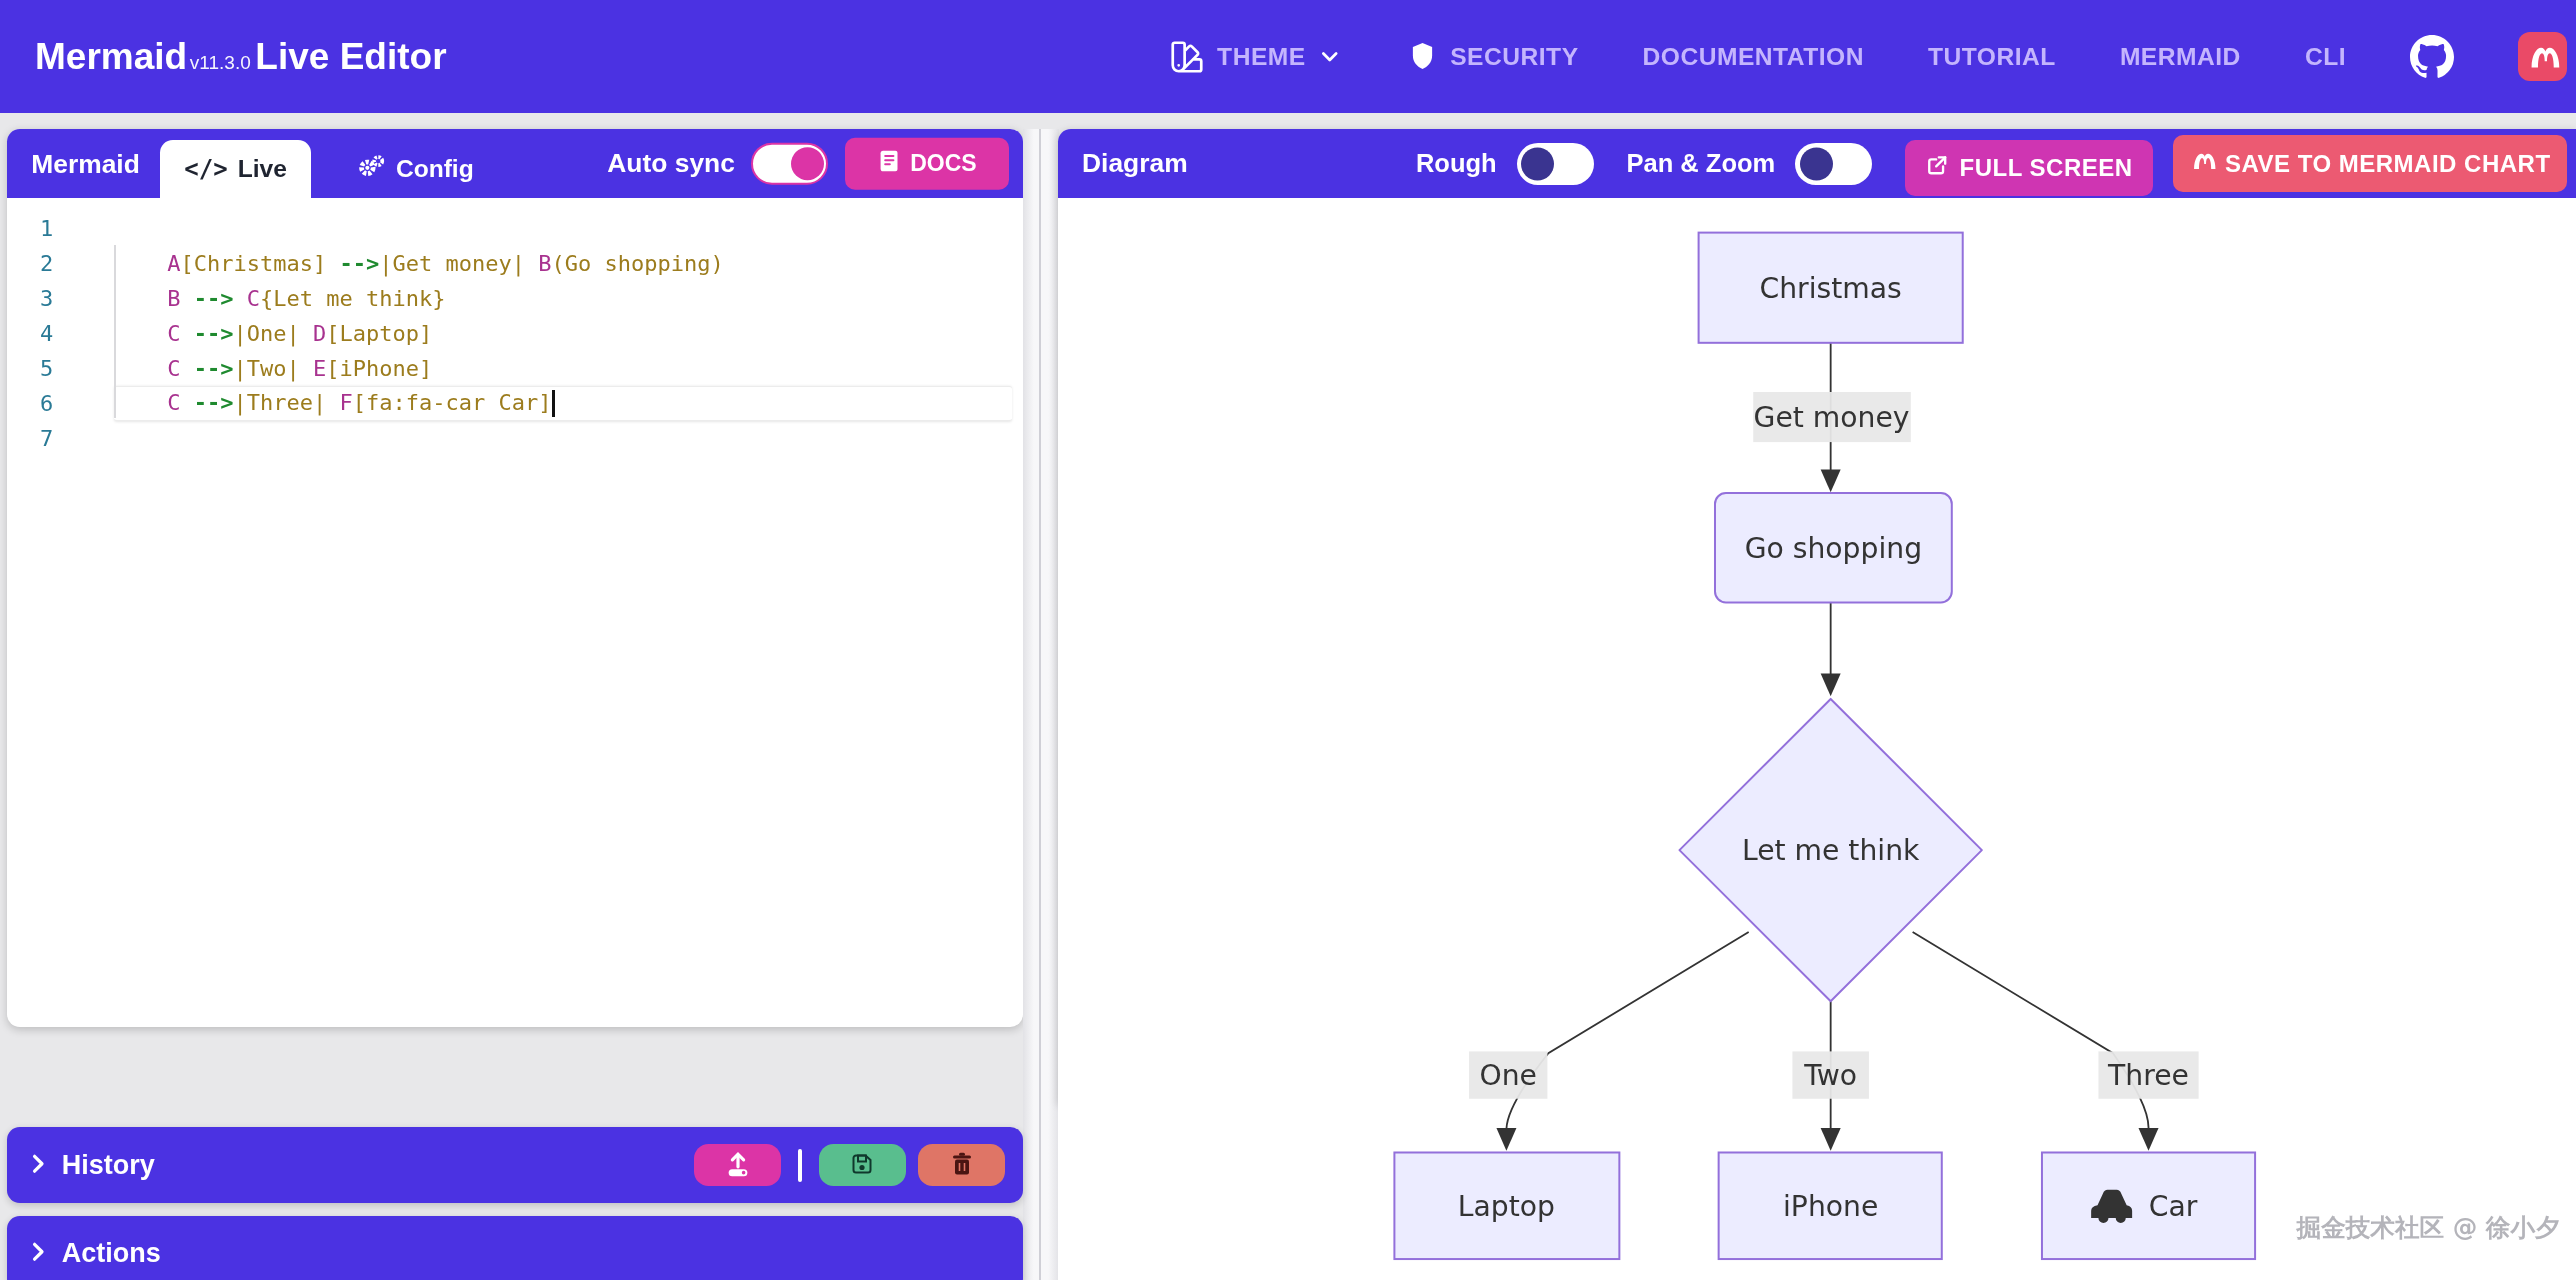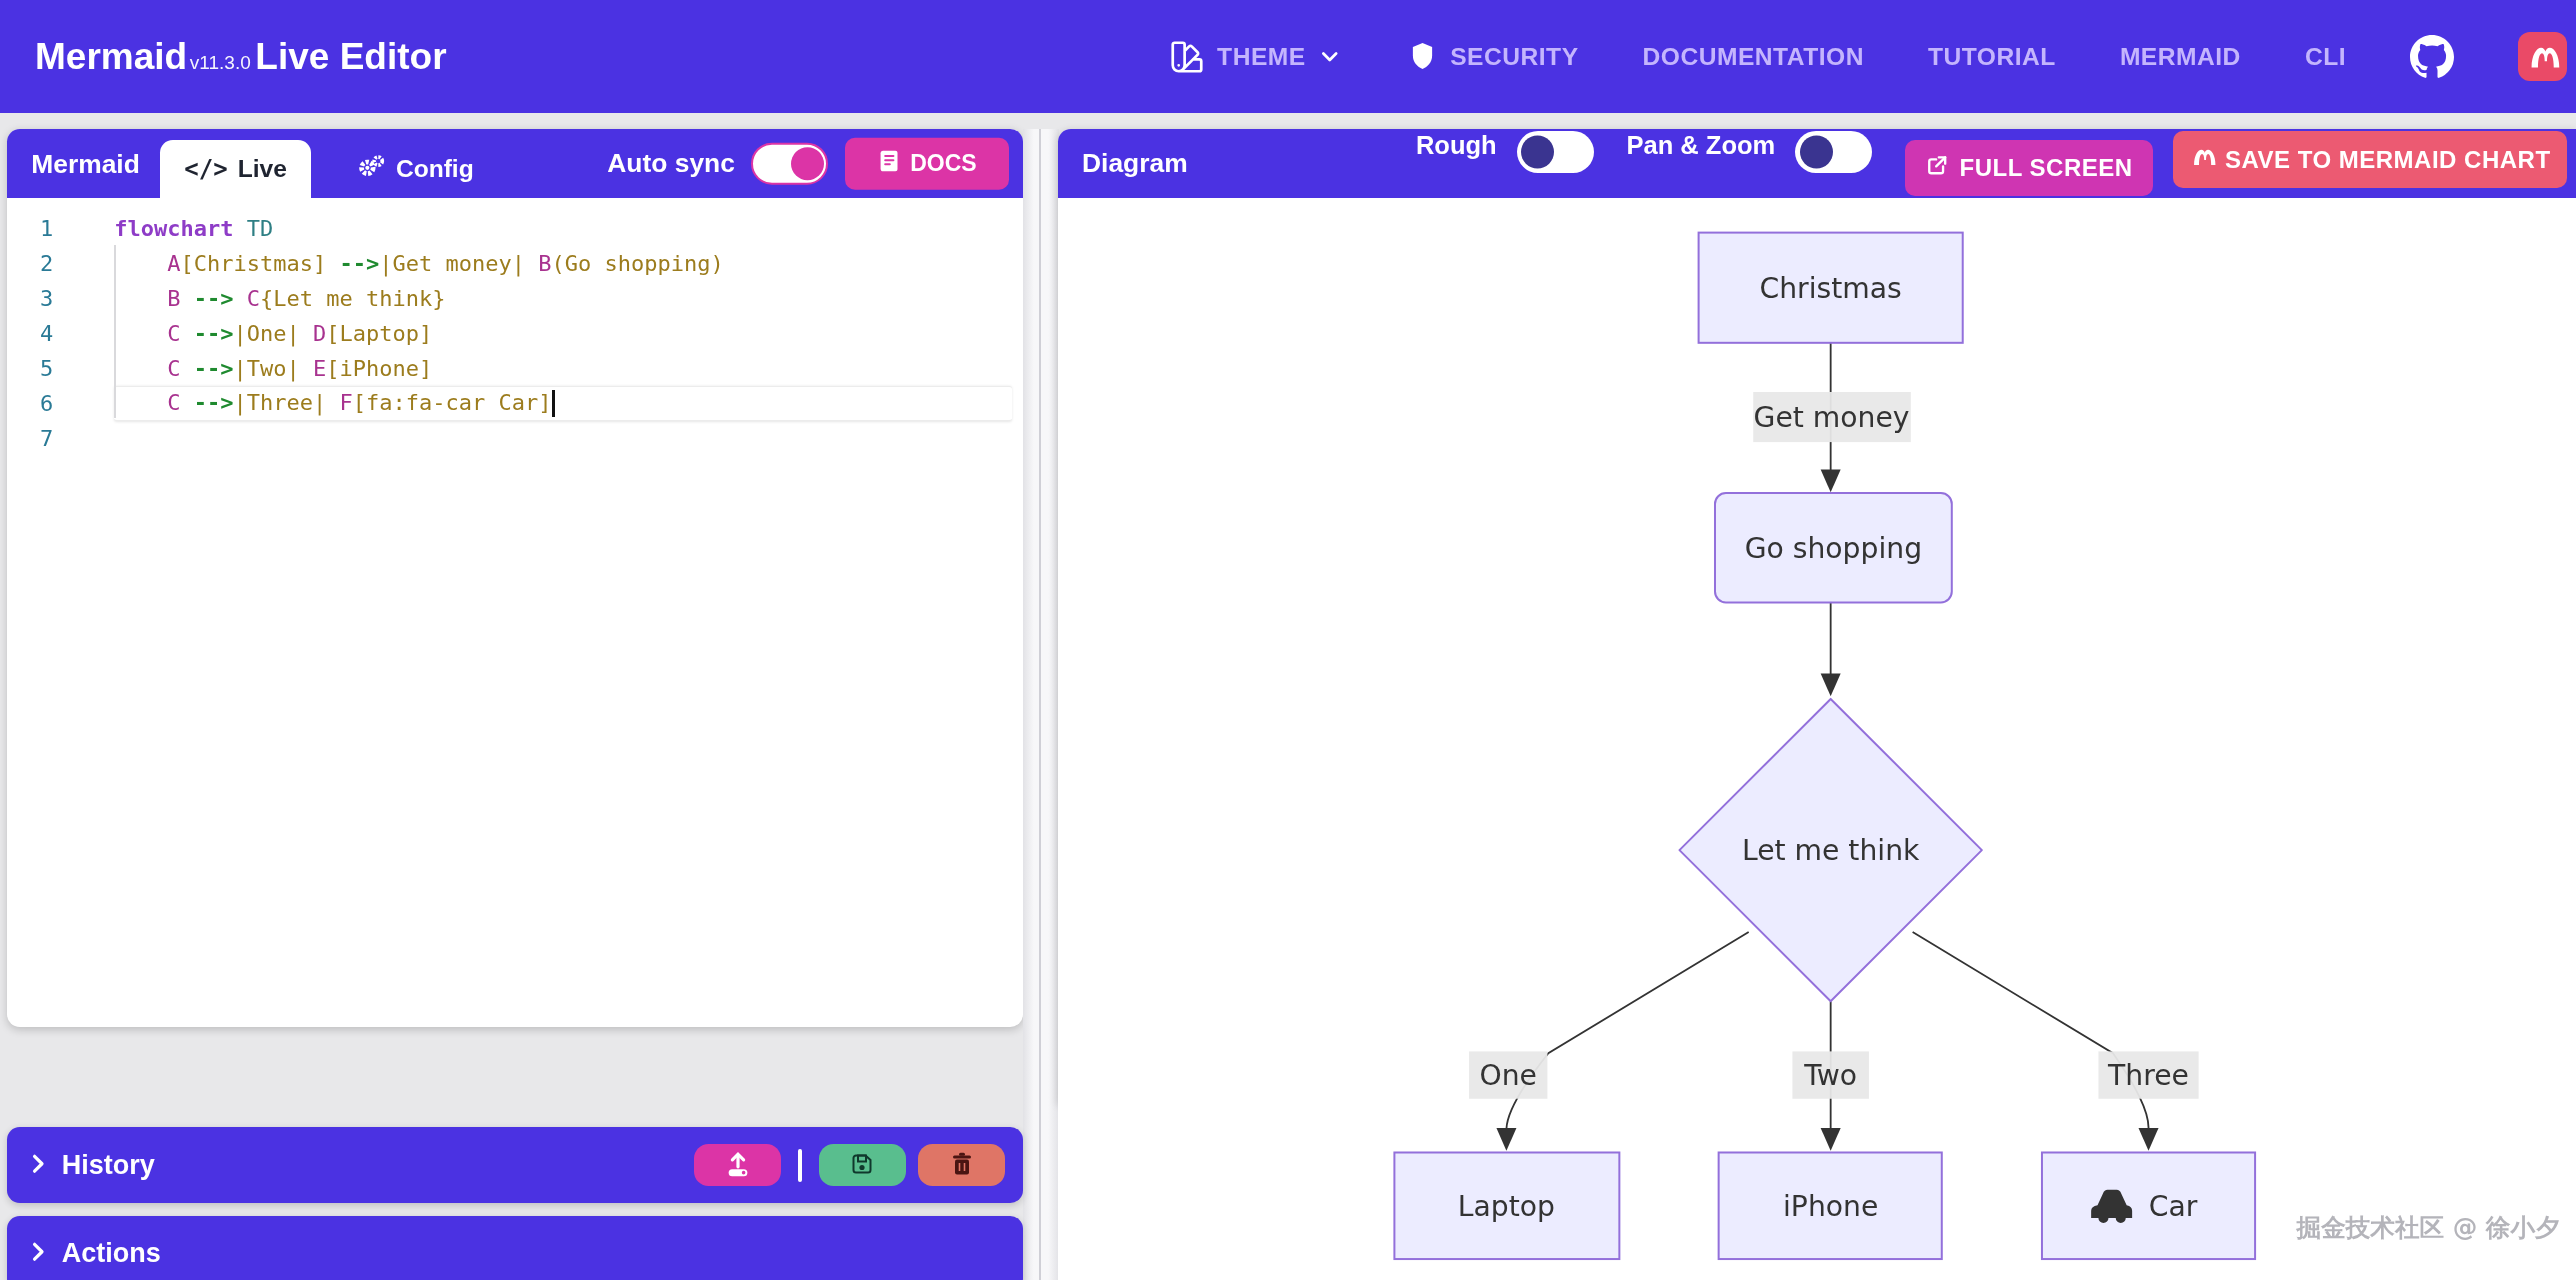--- a/index.html
+++ b/index.html
@@ -81,21 +81,21 @@
   .icon-btn.pink{background:#dc34a6;}
   .icon-btn.green{background:#59be8e;}
   .icon-btn.salmon{background:#df7566;}
   .v-divider{width:4.6px;height:33px;border-radius:2.7px;background:#fff;margin:0 3.6px;}
 
   
   .diagram-card{left:1058px;top:129px;width:1518px;height:973px;border-radius:12.8px 0 0 0;}
   .diagram-header{position:relative;height:69px;background:#4b32e2;border-radius:12.8px 0 0 0;
                   display:flex;align-items:center;padding:0 9px 0 24px;}
   .diagram-title{color:#fff;font-size:26.4px;font-weight:800;}
-  .dh-right{margin-left:auto;display:flex;align-items:flex-start;gap:20px;}
+  .dh-right{margin-left:auto;display:flex;align-items:center;gap:20px;}
   .dh-label{color:#fff;font-size:25.5px;font-weight:600;white-space:nowrap;}
   .btn-fullscreen{background:#cf35b2;font-size:24px;padding:12px 20px;letter-spacing:0.5px;}
   .btn-save{background:#ec5a72;font-size:24px;padding:12px 16.4px;letter-spacing:0.5px;}
   .diagram-body{position:relative;width:1518px;height:1082px;background:#fff;overflow:hidden;}
   .watermark{position:absolute;right:16.4px;bottom:36px;font-size:24.6px;font-weight:600;color:#b4b4ba;
              text-shadow:0.9px 0.9px 0 #fff;font-family:"DejaVu Sans","Liberation Sans",sans-serif;}
 
   
   .edge{stroke:#333;stroke-width:2px;fill:none;}
   .ah{fill:#333;}
@@ -198,21 +198,21 @@
                 <rect x="7" y="14.2" width="6.5" height="2" rx="1" fill="#dc34a6"></rect>
               </svg>
           </span>
           <span>DOCS</span>
         </button>
       </div>
     </div>
     <div class="code-area">
       <div class="indent-guide"></div>
       <div id="code-lines">
-          <div class="code-line"><span class="ln">1</span><span class="lc"><span class="seg-kw">flowchart</span><span class="seg-pl"> </span><span class="seg-dir">TD</span></span></div>
+          <div class="code-line"><span class="ln">1</span></div>
           <div class="code-line"><span class="ln">2</span><span class="lc"><span class="seg-pl">    </span><span class="seg-id">A</span><span class="seg-str">[Christmas]</span><span class="seg-pl"> </span><span class="seg-arr">--&gt;</span><span class="seg-str">|Get money|</span><span class="seg-pl"> </span><span class="seg-id">B</span><span class="seg-str">(Go shopping)</span></span></div>
           <div class="code-line"><span class="ln">3</span><span class="lc"><span class="seg-pl">    </span><span class="seg-id">B</span><span class="seg-pl"> </span><span class="seg-arr">--&gt;</span><span class="seg-pl"> </span><span class="seg-id">C</span><span class="seg-str">{Let me think}</span></span></div>
           <div class="code-line"><span class="ln">4</span><span class="lc"><span class="seg-pl">    </span><span class="seg-id">C</span><span class="seg-pl"> </span><span class="seg-arr">--&gt;</span><span class="seg-str">|One|</span><span class="seg-pl"> </span><span class="seg-id">D</span><span class="seg-str">[Laptop]</span></span></div>
           <div class="code-line"><span class="ln">5</span><span class="lc"><span class="seg-pl">    </span><span class="seg-id">C</span><span class="seg-pl"> </span><span class="seg-arr">--&gt;</span><span class="seg-str">|Two|</span><span class="seg-pl"> </span><span class="seg-id">E</span><span class="seg-str">[iPhone]</span></span></div>
           <div class="code-line"><span class="ln">6</span><span class="lc cur"><span class="seg-pl">    </span><span class="seg-id">C</span><span class="seg-pl"> </span><span class="seg-arr">--&gt;</span><span class="seg-str">|Three|</span><span class="seg-pl"> </span><span class="seg-id">F</span><span class="seg-str">[fa:fa-car Car]</span><span class="caret"></span></span></div>
           <div class="code-line"><span class="ln">7</span><span class="lc"></span></div>
         </div>
     </div>
   </section>
 

